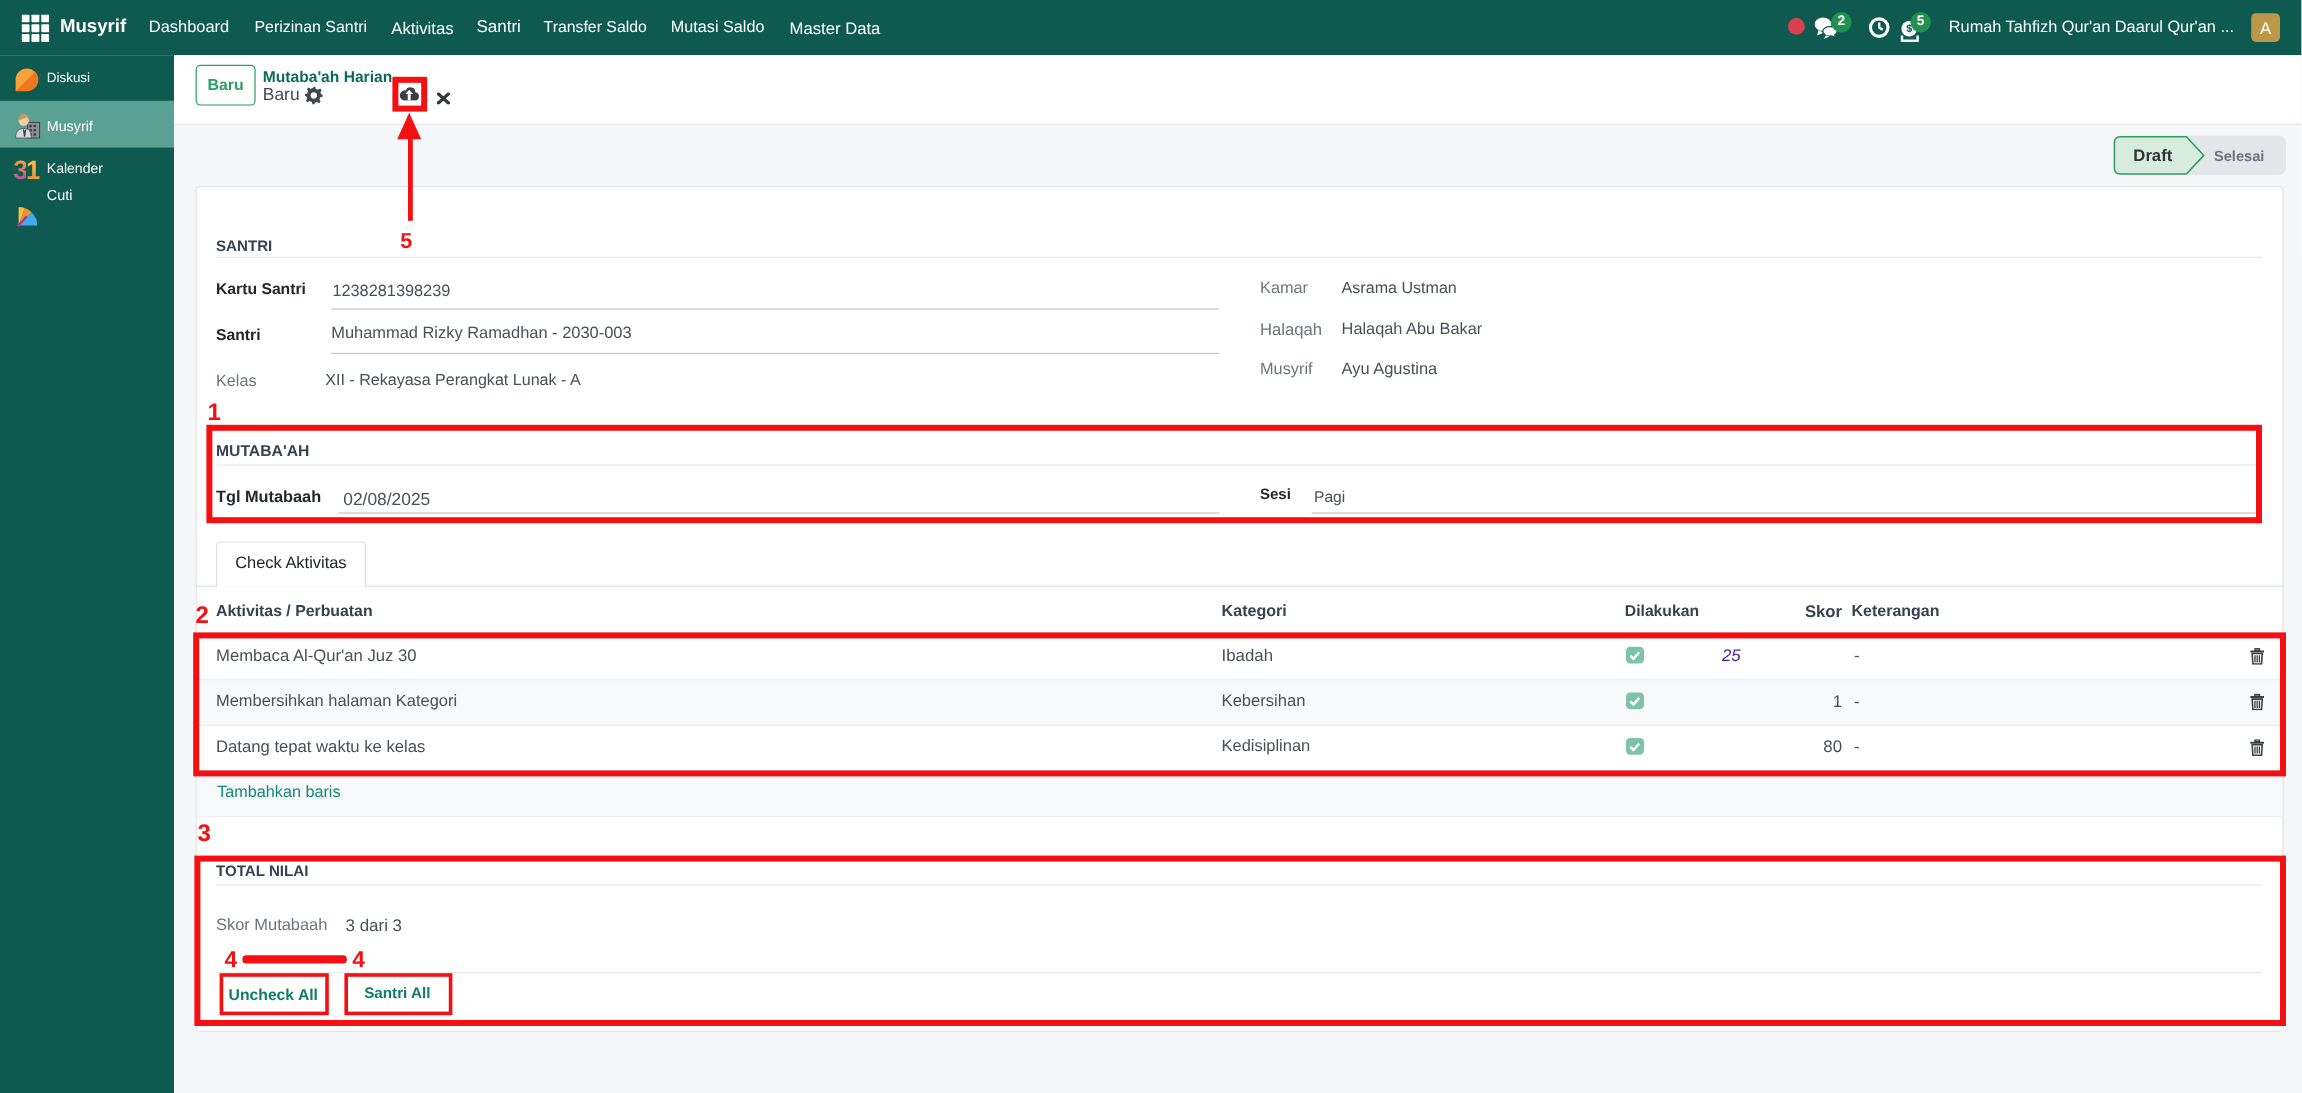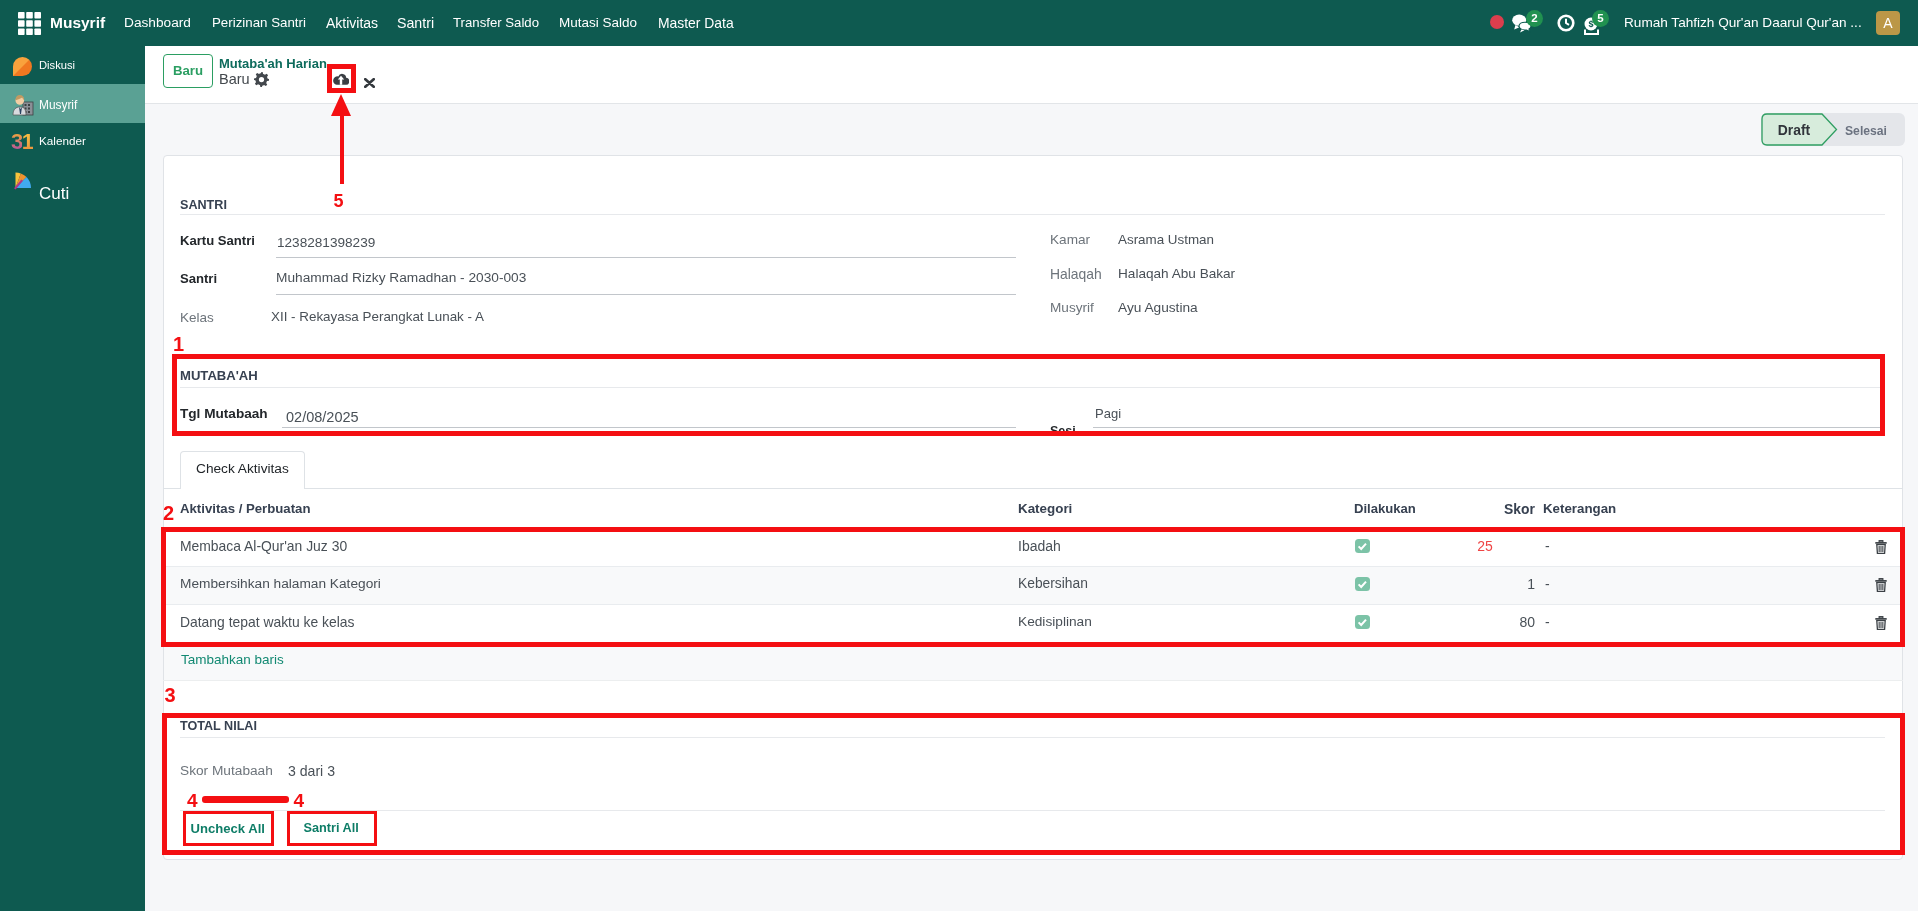--- a/index.html
+++ b/index.html
@@ -91,21 +91,21 @@
 <div class="abs" style="left:39px;top:134px;color:#fff;font-size:11.7px;">Kalender</div>
 
 <div class="abs" style="left:13px;top:170px;">
   <svg width="20" height="20" viewBox="0 0 20 20">
     <path d="M2.5 18 L2.5 2.5 A15.5 15.5 0 0 1 7.8 3.4 Z" fill="#f7c33c"></path>
     <path d="M2.5 18 L7.8 3.4 A15.5 15.5 0 0 1 13.5 7 Z" fill="#f0932f"></path>
     <path d="M2.5 18 L13.5 7 A15.5 15.5 0 0 1 18 18 Z" fill="#41aaf0"></path>
     <line x1="1.8" y1="18.8" x2="9.2" y2="10.2" stroke="#b0368c" stroke-width="2"></line>
   </svg>
 </div>
-<div class="abs" style="left:39px;top:184px;color:#fff;font-size:17px;">Cuti</div>
+<div class="abs" style="left:39px;top:156px;color:#fff;font-size:12px;">Cuti</div>
 
 <div class="abs" style="left:145px;top:46px;width:1773px;height:58px;background:#fff;border-bottom:1px solid #e2e5e8;"></div>
 <div class="abs" style="left:163px;top:54px;width:50px;height:34px;border:1px solid #2b9e62;border-radius:4px;background:#fff;color:#2b9e62;font-weight:bold;font-size:13.2px;text-align:center;line-height:32px;">Baru</div>
 <div class="abs" style="left:219px;top:56px;color:#0d6b5c;font-size:13px;font-weight:bold;">Mutaba'ah Harian</div>
 <div class="abs" style="left:219px;top:71px;color:#43484d;font-size:14.5px;">Baru</div>
 <div class="abs" style="left:254px;top:72px;">
   <svg width="15" height="15" viewBox="0 0 16 16">
     <path fill="#43484d" d="M8 0 L9.2 0 L9.7 2.2 A6 6 0 0 1 11.6 3 L13.6 1.9 L15 3.4 L13.8 5.3 A6 6 0 0 1 14.6 7.2 L16 7.5 L16 9.2 L13.8 9.7 A6 6 0 0 1 13 11.6 L14.1 13.6 L12.6 15 L10.7 13.8 A6 6 0 0 1 8.8 14.6 L8.5 16 L6.8 16 L6.3 13.8 A6 6 0 0 1 4.4 13 L2.4 14.1 L1 12.6 L2.2 10.7 A6 6 0 0 1 1.4 8.8 L0 8.5 L0 6.8 L2.2 6.3 A6 6 0 0 1 3 4.4 L1.9 2.4 L3.4 1 L5.3 2.2 A6 6 0 0 1 7.2 1.4 Z M8 5.2 A2.8 2.8 0 1 0 8 10.8 A2.8 2.8 0 1 0 8 5.2 Z"></path>
   </svg>
 </div>
@@ -158,21 +158,21 @@
 <div class="abs" style="left:1050px;top:300px;font-size:13.6px;color:#6d747b;">Musyrif</div>
 <div class="abs" style="left:1118px;top:300px;font-size:13.7px;color:#495057;">Ayu Agustina</div>
 
 <div class="abs red" style="left:173px;top:332.5px;font-size:20px;">1</div>
 <div class="abs ann" style="left:172px;top:354px;width:1713px;height:82px;border:5px solid #f40f12;"></div>
 <div class="abs" style="left:180px;top:368px;font-size:13.1px;font-weight:bold;color:#374151;">MUTABA'AH</div>
 <div class="abs" style="left:180px;top:387px;width:1705px;height:1px;background:#e7e9ec;"></div>
 <div class="abs" style="left:180px;top:406px;font-size:13.6px;font-weight:bold;color:#23272b;">Tgl Mutabaah</div>
 <div class="abs" style="left:286px;top:409px;font-size:14.5px;color:#495057;">02/08/2025</div>
 <div class="abs" style="left:282px;top:427px;width:734px;height:1px;background:#c2c6cb;"></div>
-<div class="abs" style="left:1050px;top:405px;font-size:12.5px;font-weight:bold;color:#23272b;margin-top:19px;">Sesi</div>
+<div class="abs" style="left:1050px;top:405px;font-size:12.5px;font-weight:bold;color:#23272b;">Sesi</div>
 <div class="abs" style="left:1095px;top:406px;font-size:13px;color:#495057;">Pagi</div>
 <div class="abs" style="left:1093px;top:427px;width:792px;height:1px;background:#c2c6cb;"></div>
 
 <div class="abs" style="left:163px;top:488px;width:1740px;height:1px;background:#dee2e6;"></div>
 <div class="abs" style="left:180px;top:451px;width:125px;height:38px;background:#fff;border:1px solid #dee2e6;border-bottom:none;border-radius:4px 4px 0 0;"></div>
 <div class="abs" style="left:196px;top:461px;font-size:13.7px;color:#212529;">Check Aktivitas</div>
 
 <div class="abs red" style="left:163px;top:501.5px;font-size:20px;">2</div>
 <div class="abs" style="left:180px;top:501px;font-size:13.2px;font-weight:bold;color:#374151;">Aktivitas / Perbuatan</div>
 <div class="abs" style="left:1018px;top:501px;font-size:13.4px;font-weight:bold;color:#374151;">Kategori</div>
@@ -188,21 +188,21 @@
 <div class="abs" style="left:163px;top:642px;width:1740px;height:1px;background:#e9ecef;"></div>
 <div class="abs" style="left:163px;top:680px;width:1740px;height:1px;background:#eceeef;"></div>
 
 <div class="abs" style="left:180px;top:538px;font-size:13.9px;color:#495057;">Membaca Al-Qur'an Juz 30</div>
 <div class="abs" style="left:1018px;top:538px;font-size:14px;color:#495057;">Ibadah</div>
 <div class="abs" style="left:180px;top:576px;font-size:13.7px;color:#495057;">Membersihkan halaman Kategori</div>
 <div class="abs" style="left:1018px;top:576px;font-size:13.8px;color:#495057;">Kebersihan</div>
 <div class="abs" style="left:180px;top:614px;font-size:13.9px;color:#495057;">Datang tepat waktu ke kelas</div>
 <div class="abs" style="left:1018px;top:614px;font-size:13.7px;color:#495057;">Kedisiplinan</div>
 
-<div class="abs" style="left:1435px;top:538px;width:100px;text-align:center;font-size:14px;color:#ef4444;">25</div>
+<div class="abs" style="left:1435px;top:538px;width:100px;text-align:left;font-size:14px;color:#4c1d95;font-style:italic;">25</div>
 <div class="abs" style="left:1435px;top:576px;width:100px;text-align:right;font-size:14px;color:#495057;">1</div>
 <div class="abs" style="left:1435px;top:614px;width:100px;text-align:right;font-size:14px;color:#495057;">80</div>
 <div class="abs" style="left:1545px;top:538px;font-size:14px;color:#495057;">-</div>
 <div class="abs" style="left:1545px;top:576px;font-size:14px;color:#495057;">-</div>
 <div class="abs" style="left:1545px;top:614px;font-size:14px;color:#495057;">-</div>
 
 <div class="abs" style="left:1355px;top:539px;width:14.5px;height:14px;border-radius:3.5px;background:#7cc3a7;"><svg width="14.5" height="14" viewBox="0 0 14.5 14">
       <path d="M3.6 7.4 L6.2 10 L11 4.6" stroke="#fff" stroke-width="2" fill="none"></path>
     </svg></div>
 <div class="abs" style="left:1355px;top:577px;width:14.5px;height:14px;border-radius:3.5px;background:#7cc3a7;"><svg width="14.5" height="14" viewBox="0 0 14.5 14">

